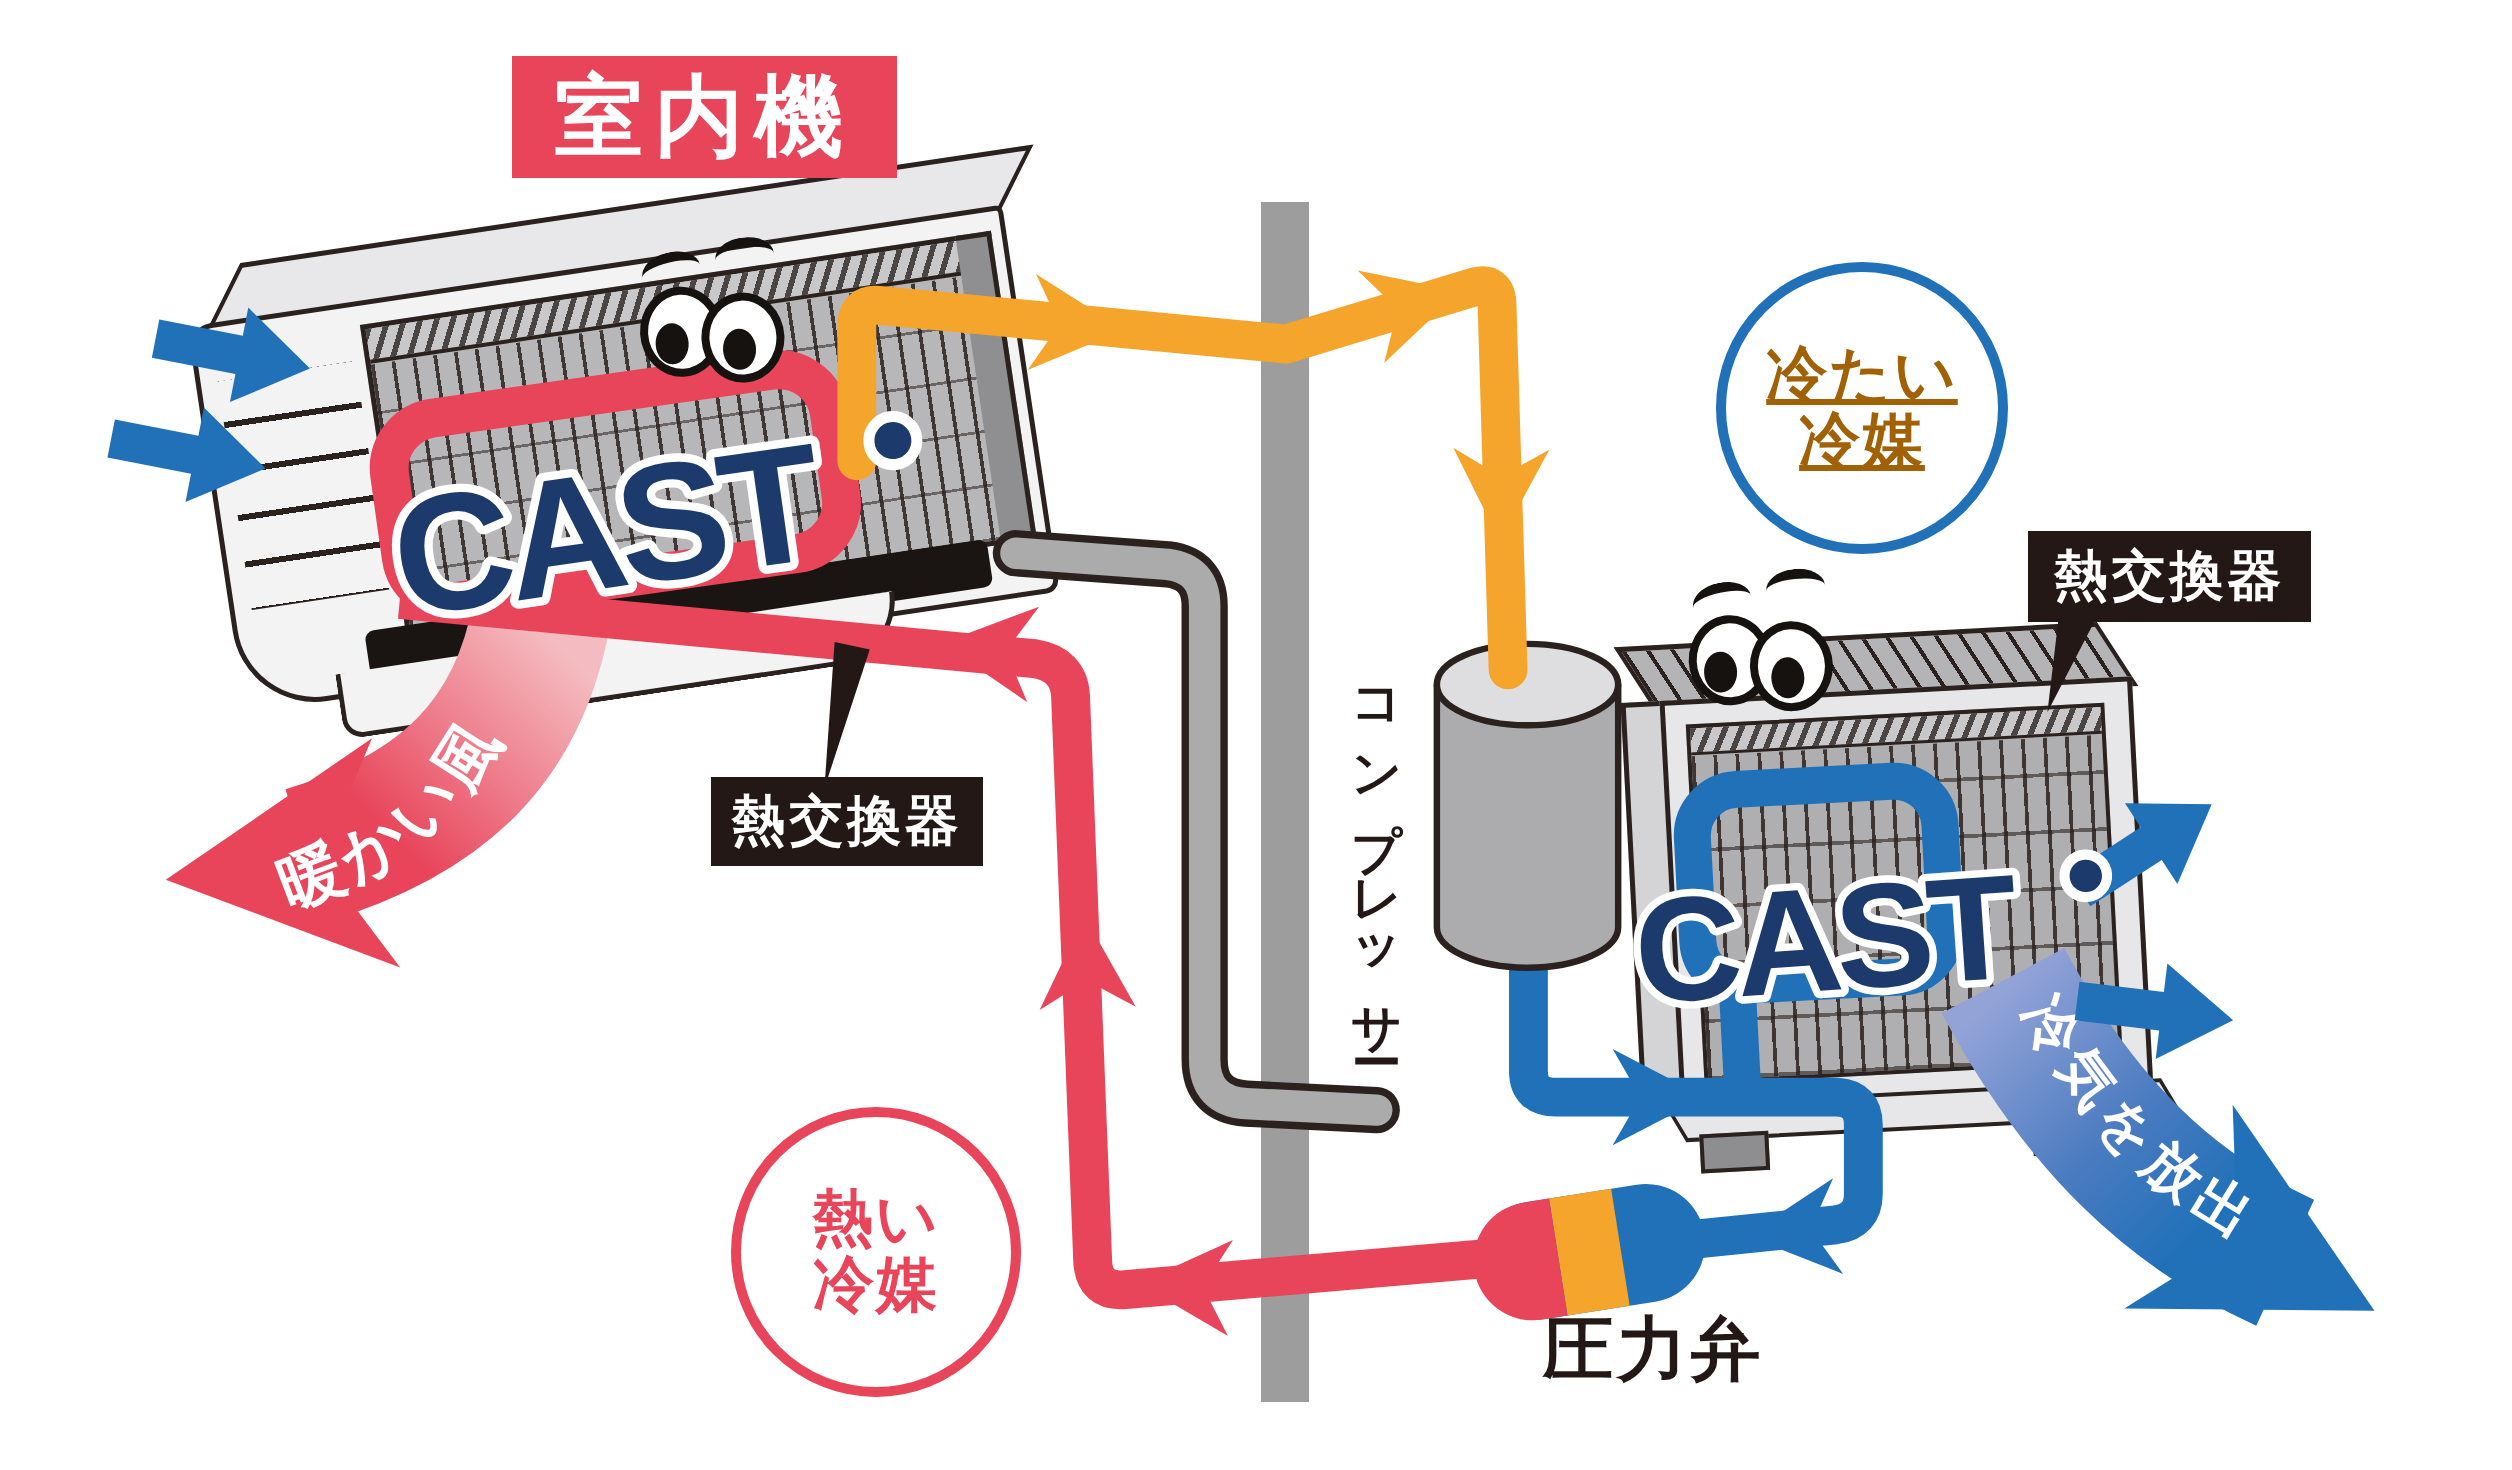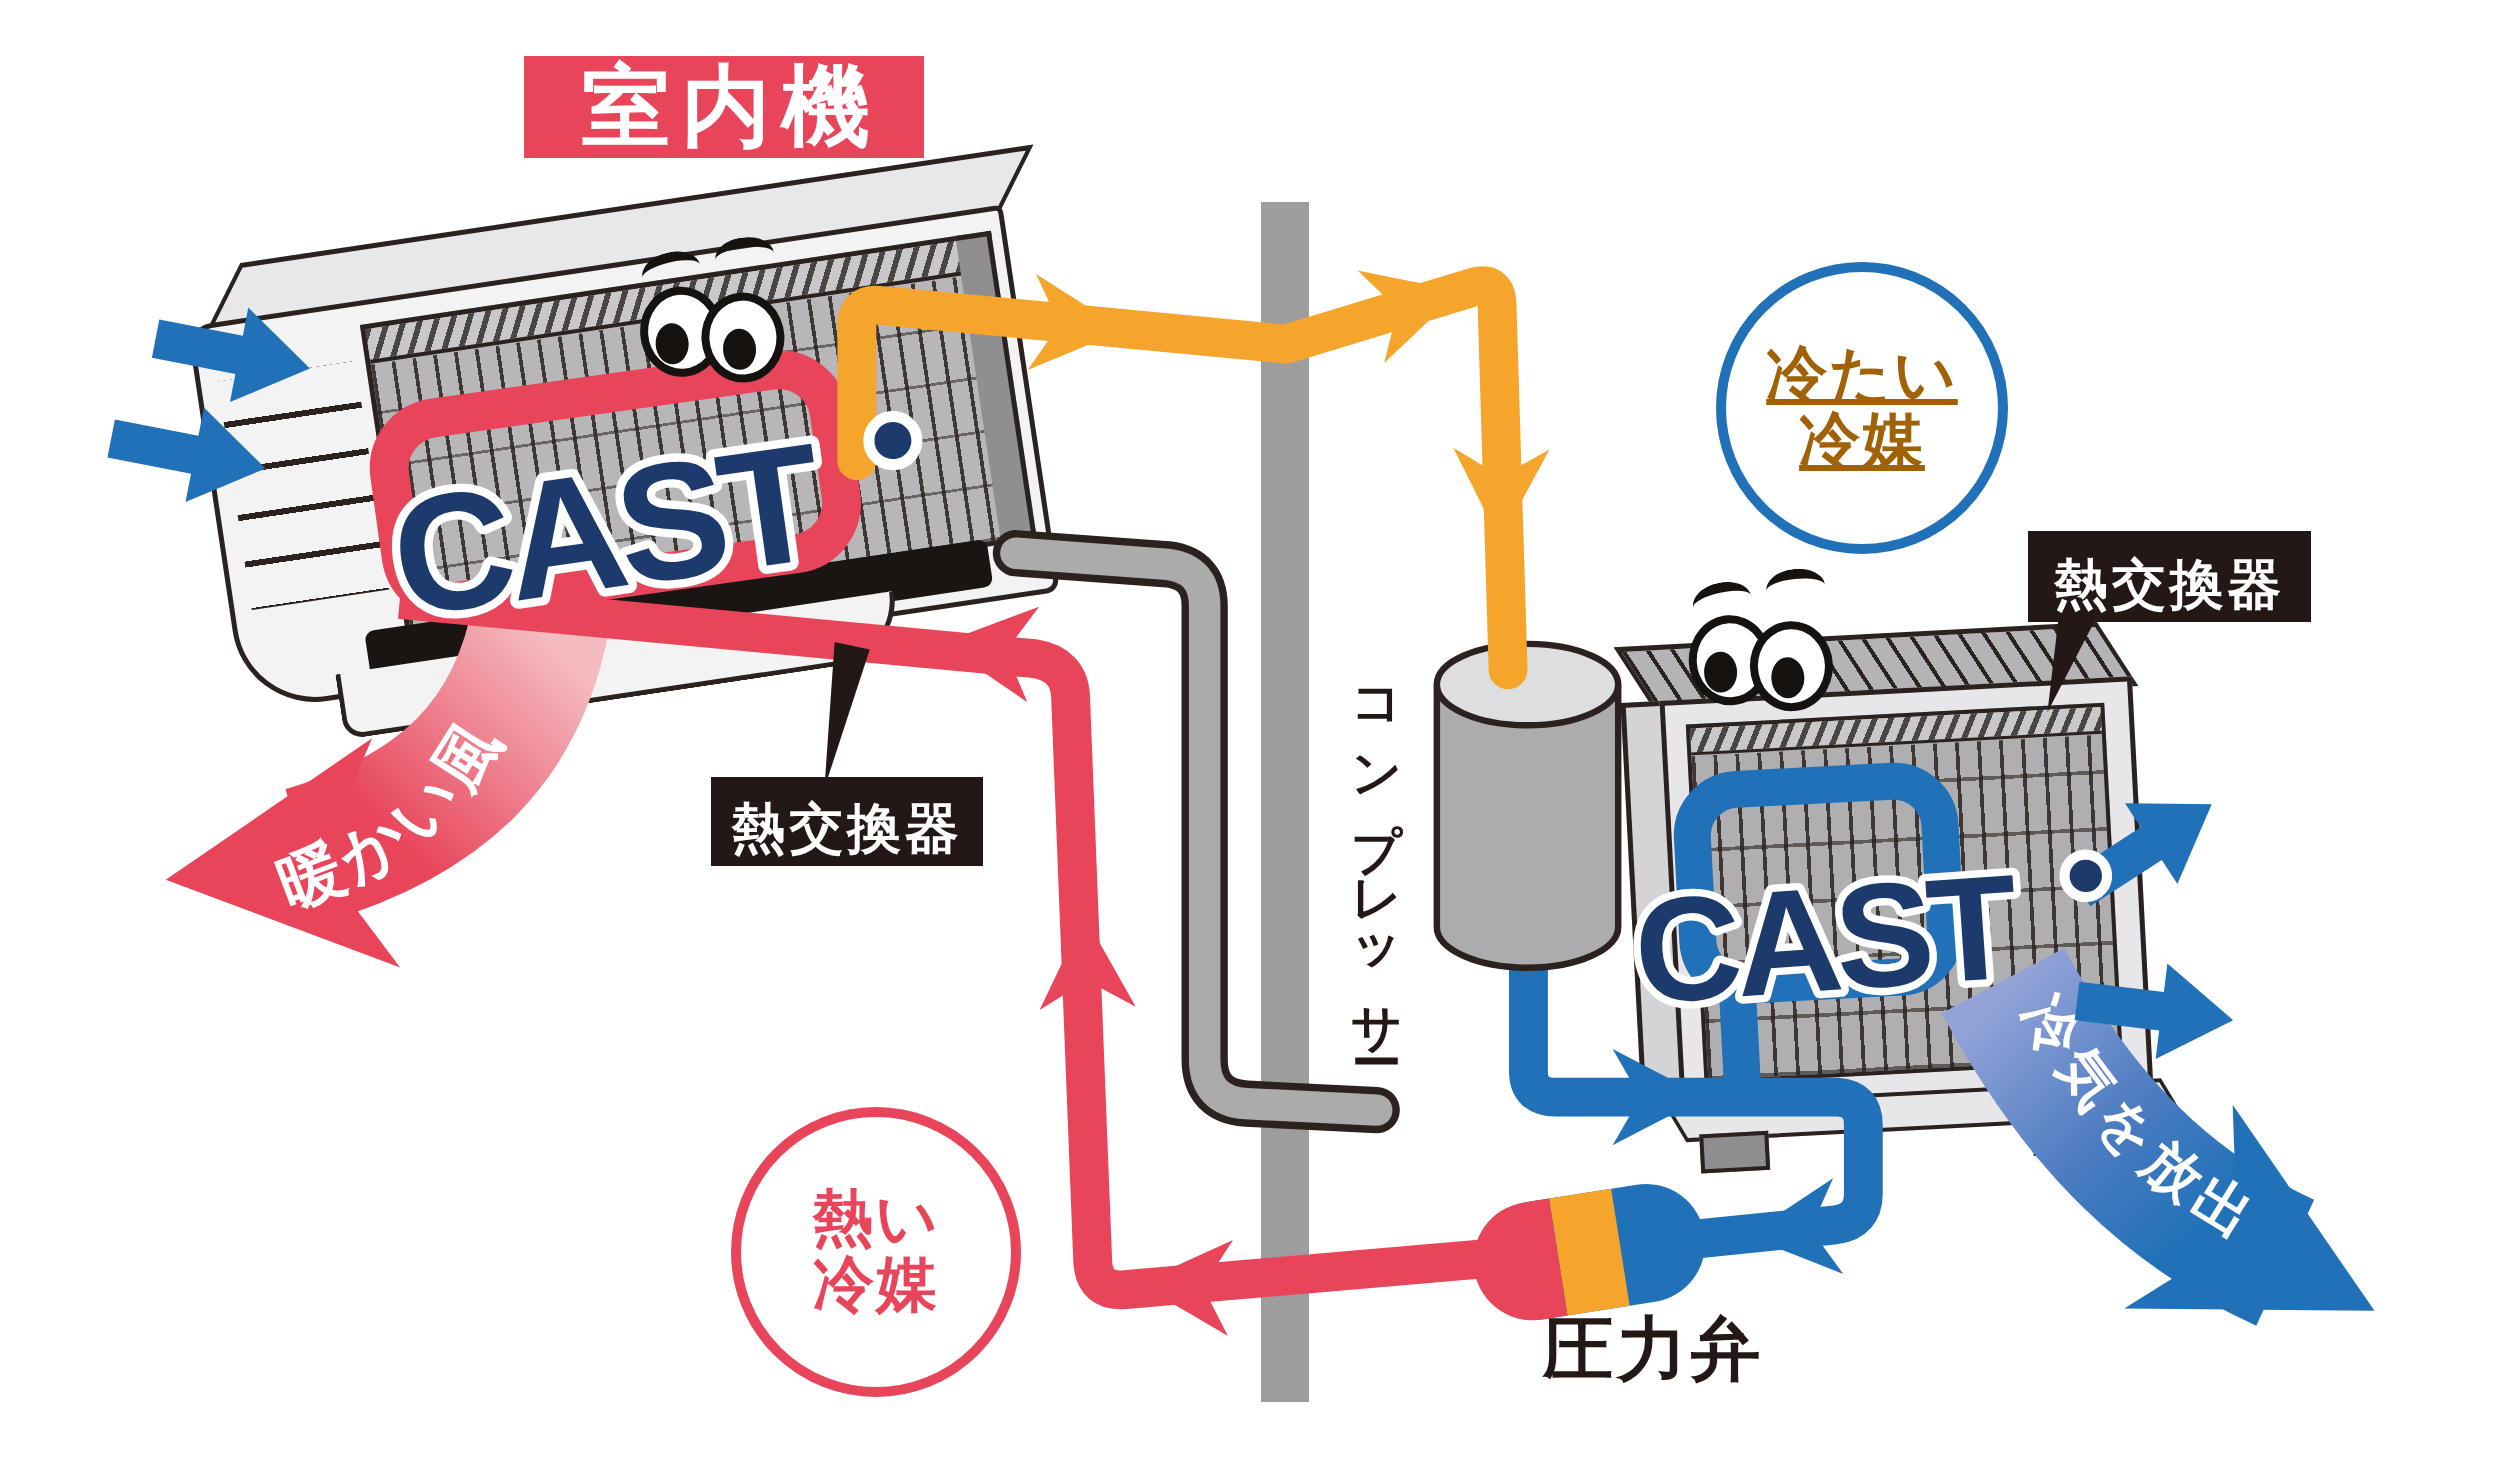--- a/index.html
+++ b/index.html
@@ -3,21 +3,21 @@
 <meta charset="utf-8">
 <style>
   html,body{margin:0;padding:0;background:#ffffff;}
   body{font-family:"Liberation Sans","DejaVu Sans",sans-serif;}
   .stage{position:relative;width:2512px;height:1470px;overflow:hidden;background:#fff;}
 
   
   .abs{position:absolute;}
   .badge{display:flex;align-items:center;justify-content:center;color:#fff;
          font-weight:900;font-size:89px;letter-spacing:11px;}
-  .blackbox{display:flex;align-items:flex-end;justify-content:center;color:#fff;
+  .blackbox{display:flex;align-items:center;justify-content:center;color:#fff;
             font-weight:800;font-size:54px;letter-spacing:3.7px;}
   .circle-label{border-radius:50%;display:flex;flex-direction:column;align-items:center;
                 justify-content:center;font-weight:800;font-size:61px;line-height:1.08;
                 letter-spacing:1.9px;text-align:center;}
 
   
   .indoor-unit{left:180px;top:264px;width:842px;height:490px;
                transform:rotate(-8.5deg);transform-origin:18.5px 74px;}
   .iu-top{position:absolute;left:24px;top:5.6px;width:792px;height:57px;background:#E8E8EA;
           border:5.6px solid #2B211E;transform:skewX(-35deg);transform-origin:0 100%;}
@@ -224,21 +224,21 @@
     </svg>
   </div>
 
   <div class="abs brand-logo" style="left:1629px;top:831px;width:555px;height:213px;transform:rotate(-4deg);">
     <svg width="555" height="213" viewBox="0 0 600 230">
       <text x="6" y="166" font-size="160" font-weight="bold" letter-spacing="-7" fill="#1C3A6B" stroke="#ffffff" stroke-width="16" stroke-linejoin="round" style="paint-order:stroke;">CAST</text>
       <circle cx="498" cy="62" r="23" fill="#1C3A6B" stroke="#ffffff" stroke-width="11"></circle>
     </svg>
   </div>
 
-  <div class="abs badge" style="left:524px;top:56px;width:385px;height:102px;background:#E8455A;padding-left:15px;">
+  <div class="abs badge" style="left:512px;top:56px;width:385px;height:122px;background:#E8455A;">
     <span>室内機</span>
   </div>
 
   <div class="abs blackbox" style="left:711px;top:777px;width:272px;height:89px;background:#231815;">
     <span>熱交換器</span>
   </div>
   <div class="abs blackbox" style="left:2028px;top:531px;width:283px;height:91px;background:#231815;">
     <span>熱交換器</span>
   </div>
 

